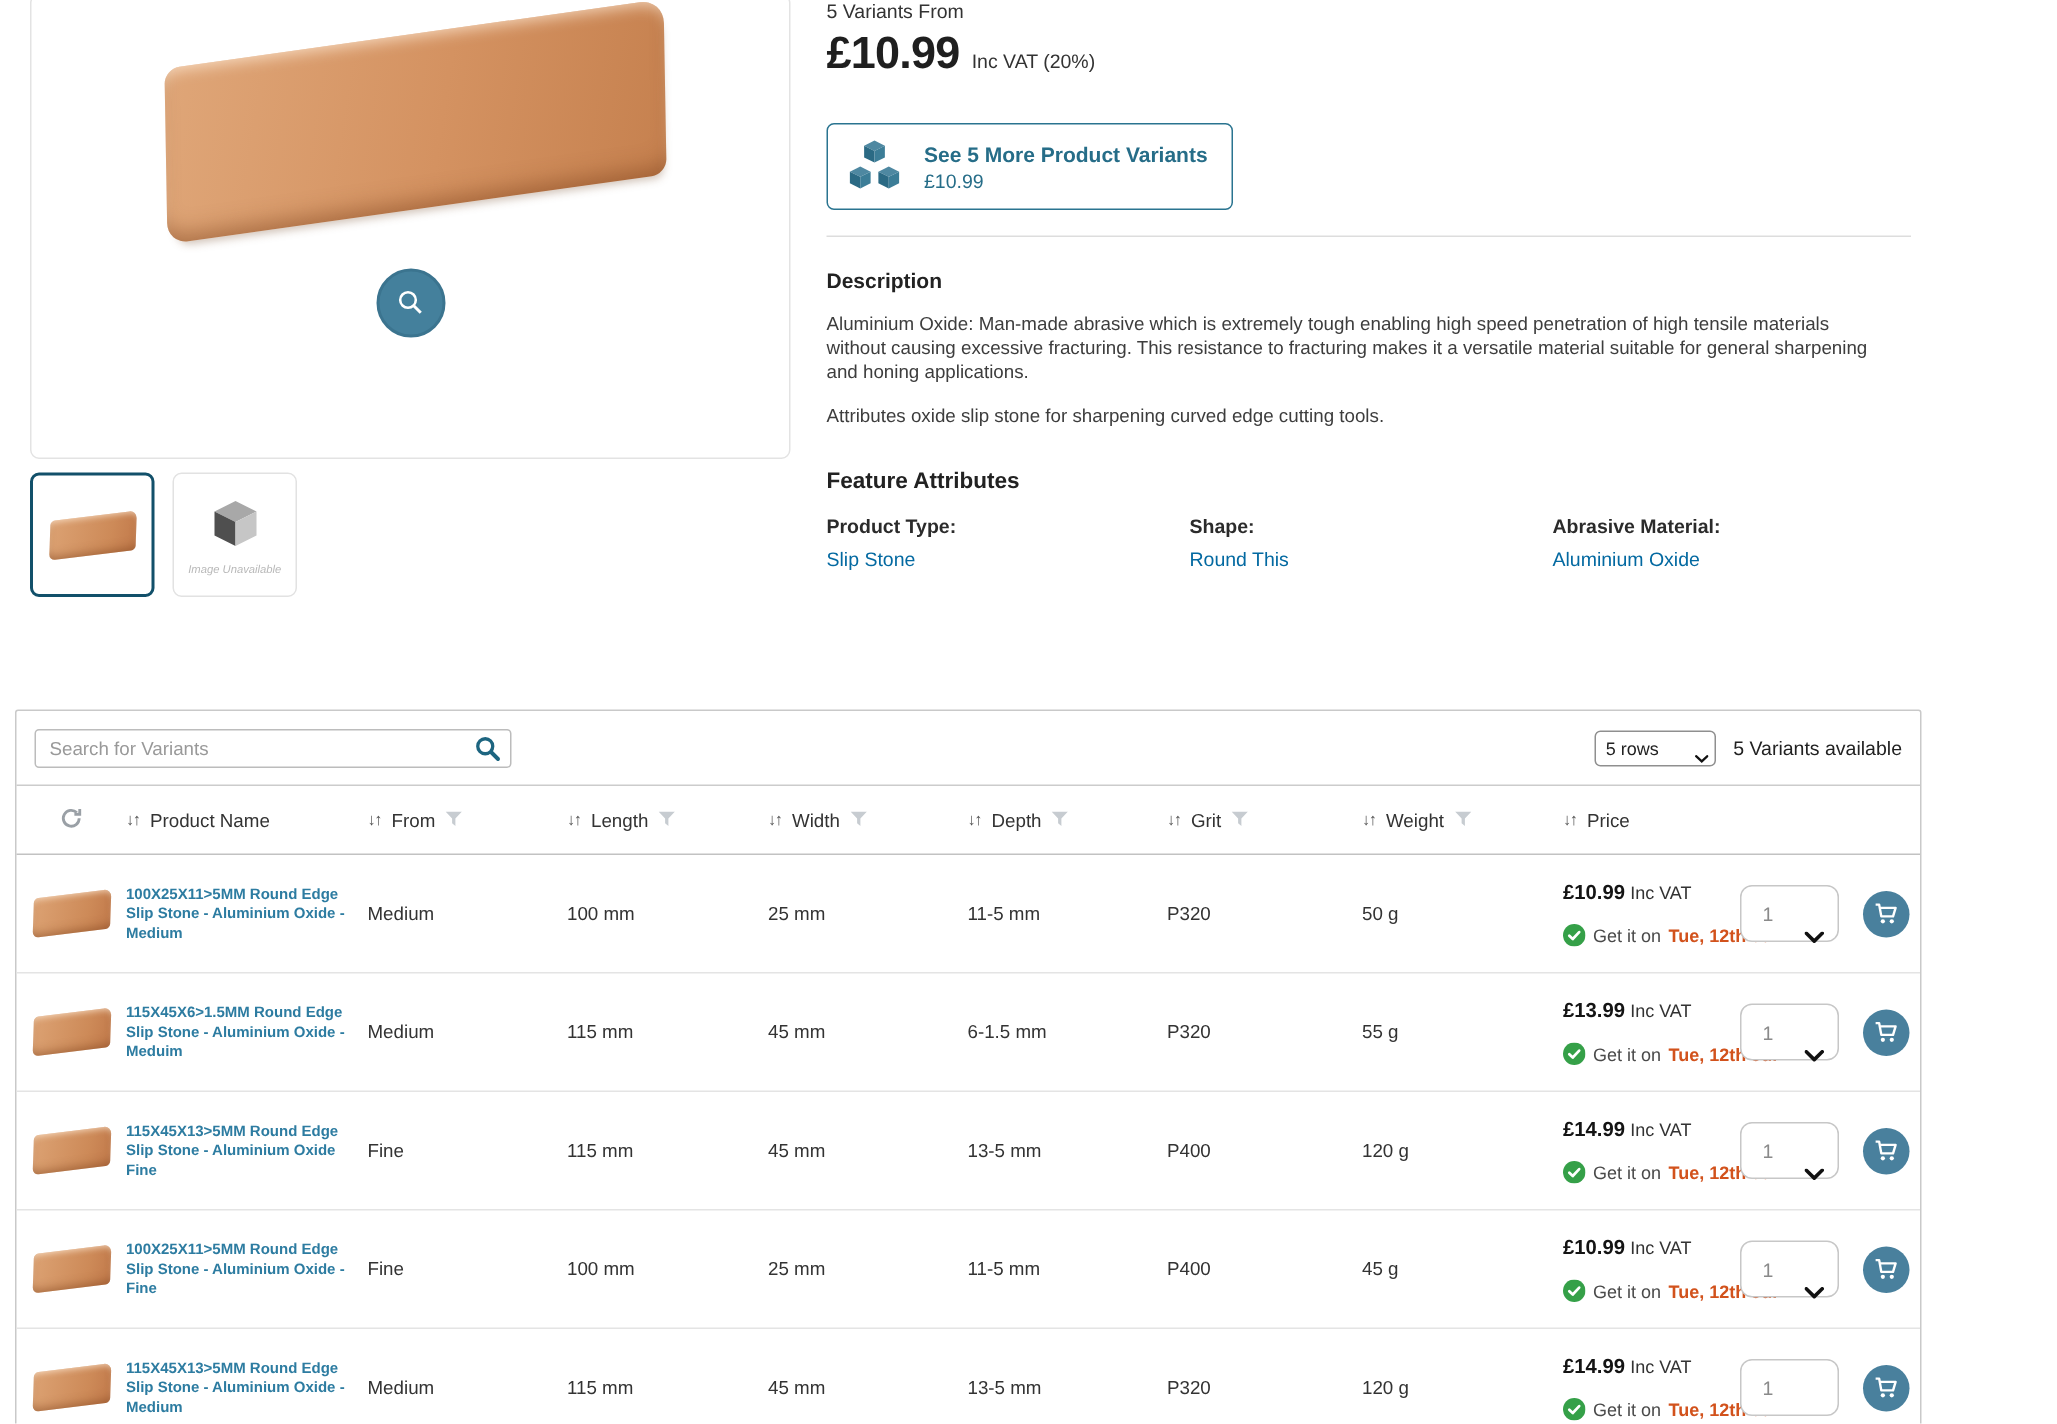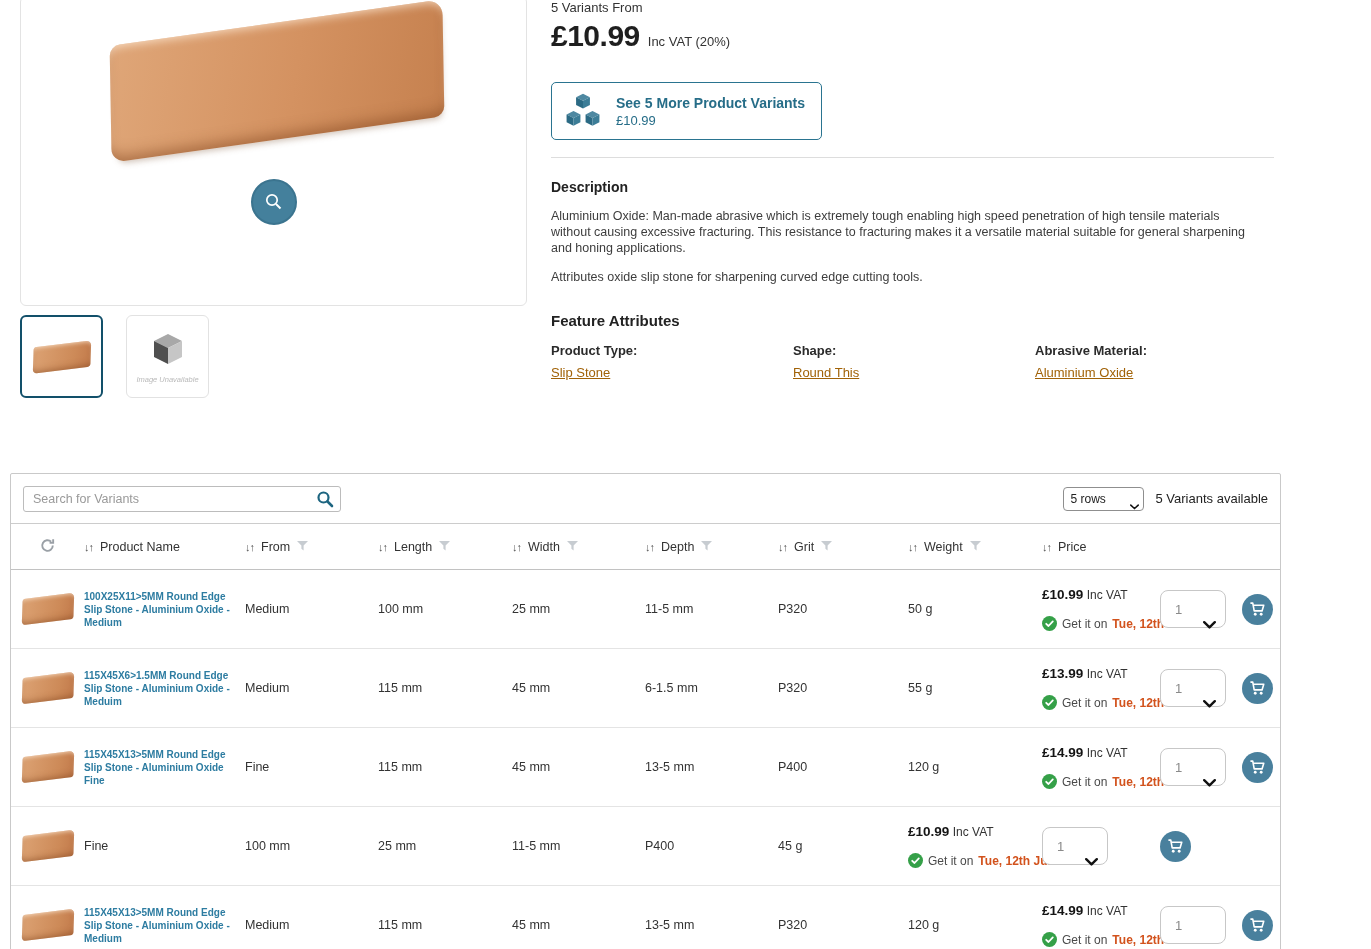--- a/index.html
+++ b/index.html
@@ -22,21 +22,21 @@
     background:linear-gradient(100deg,#dfa678 0%,#d49261 55%,#c6814f 100%);
     border-radius:10px 16px 10px 14px;
     transform:rotate(-8deg) skewX(-7deg);
     box-shadow: inset 0 -12px 14px -7px rgba(125,66,28,.5), inset 0 7px 10px -5px rgba(255,236,216,.75), 2px 6px 6px -4px rgba(120,80,50,.35);
   }
   .zoom-btn {
     position:absolute; left:230px; top:182px; width:46px; height:46px; border-radius:50%;
     background:#44809c; border:2px solid #3b748f; cursor:pointer;
     display:flex; align-items:center; justify-content:center;
   }
-  .thumbs { display:flex; gap:23px; margin-top:9px;font-style:italic; }
+  .thumbs { display:flex; gap:12px; margin-top:9px;font-style:italic; }
   .thumb {
     width:83px; height:83px; border-radius:6px; background:#fff; cursor:pointer;
     display:flex; align-items:center; justify-content:center; flex-direction:column;
   }
   .thumb.selected { border:2px solid #12506a; }
   .thumb.unavailable { border:1px solid #e2e2e2; }
   .stone-mini { width:58px; height:26px; background:linear-gradient(100deg,#dca273,#cd8a58 70%,#c27a4b);
     border-radius:3px 5px 3px 4px; transform:rotate(-7deg) skewX(-9deg);
     box-shadow: inset 0 -5px 6px -3px rgba(125,66,28,.5), inset 0 3px 4px -2px rgba(255,236,216,.7); }
   .thumb .unav-label { font-size:7.5px; color:#b9b9b9; margin-top:5px; }
@@ -56,21 +56,21 @@
   .see-more-price { font-size:13px; color:#266d88; margin-top:2px; }
   .top-divider { border:none; border-top:1px solid #ddd; margin-top:17px; }
 
   .desc-heading { margin-top:21px; font-size:14px; font-weight:bold; color:#222; }
   .desc-p { margin-top:13px; font-size:12.5px; line-height:1.28; color:#3d3d3d; max-width:700px; }
   .feat-heading { margin-top:27px; font-size:15px; font-weight:bold; color:#222; }
   .feat-row { display:flex; margin-top:14px; }
   .feat-item { width:242px; }
   .feat-item:last-child { width:auto; }
   .feat-label { font-size:13px; font-weight:bold; color:#2b2b2b; }
-  .feat-value { font-size:13px; color:#a16207; margin-top:7px;text-decoration:underline; }
+  .feat-value { font-size:13px; color:#0369a1; margin-top:7px; }
 
   
   .variants-panel {
     position:absolute; left:10px; top:473px; width:1271px; height:600px;
     border:1px solid #c9c9c9; border-radius:2px; background:#fff;
   }
   .vt-toolbar { height:49px; display:flex; align-items:center; justify-content:space-between; padding:0 12px; }
   .search-wrap { position:relative; width:318px; }
   .search-input {
     width:318px; height:26px; border:1px solid #bcbcbc; border-radius:3px;
@@ -452,20 +452,23 @@
           </svg>
         </span>
       </button>
     </div>
   </div>
 
   <div class="vt-grid vt-row">
     <div class="cell c-thumb">
           <div class="stone-mini" style="width:52px;height:26px;"></div>
         </div>
+    <div class="cell c-name">
+          <a class="vlink">100X25X11&gt;5MM Round Edge Slip Stone - Aluminium Oxide - Fine</a>
+        </div>
     <div class="cell">Fine</div>
     <div class="cell">100 mm</div>
     <div class="cell">25 mm</div>
     <div class="cell">11-5 mm</div>
     <div class="cell">P400</div>
     <div class="cell">45 g</div>
     <div class="cell c-price">
       <div class="price-line">
         <span class="pval">£10.99</span>
         <span class="pvat">Inc VAT</span>

